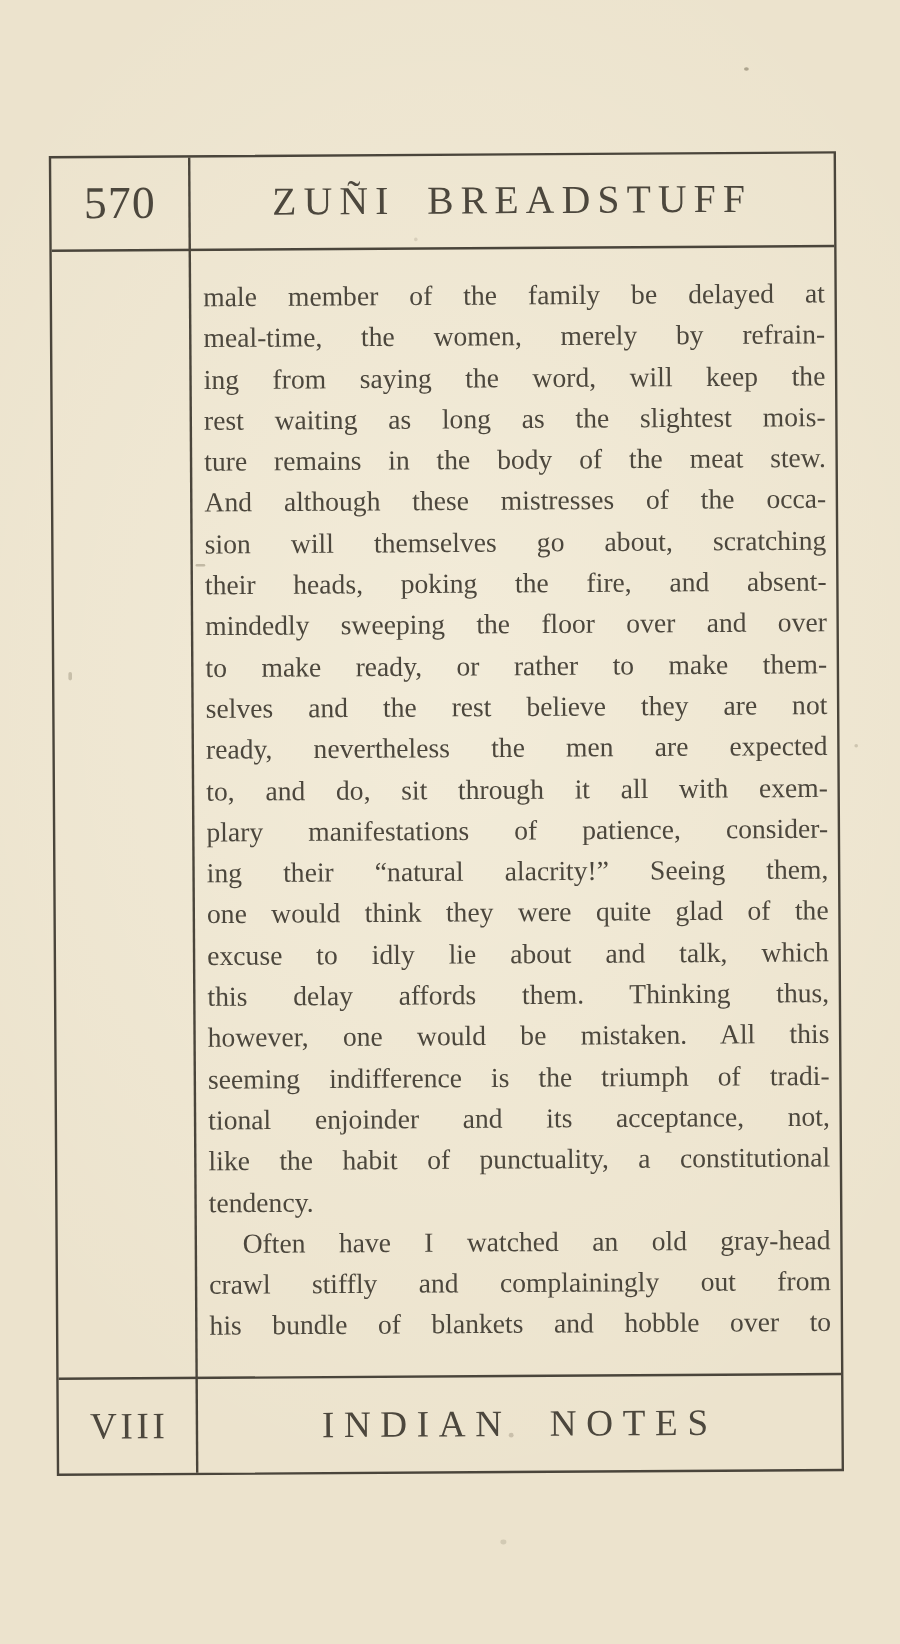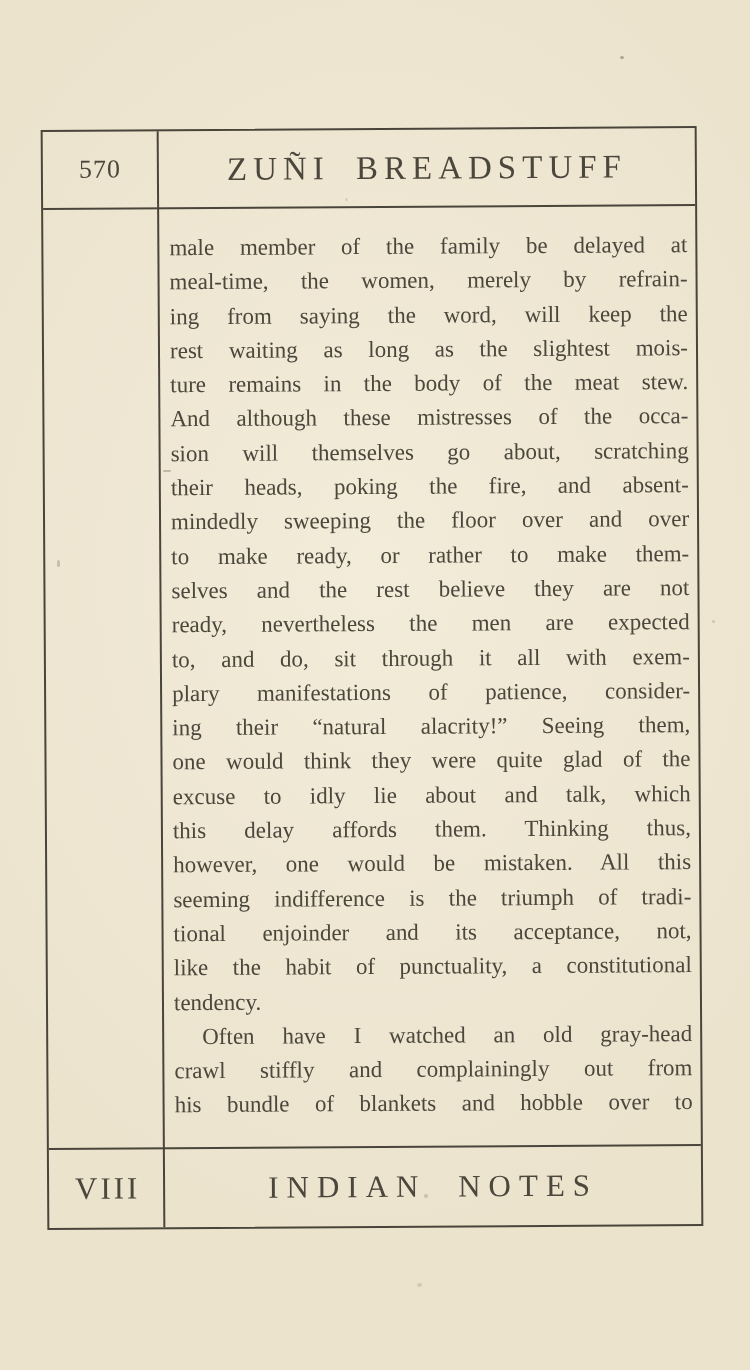--- a/index.html
+++ b/index.html
@@ -23,21 +23,21 @@
   }
   .vdivider{position:absolute;left:114px;top:0;width:2px;height:100%;background:var(--rule);}
   .hrule{position:absolute;left:0;right:0;height:2px;background:var(--rule);}
   .hrule.header{top:76px;}
   .hrule.footer{top:1016px;}
   .cell{position:absolute;display:flex;align-items:center;justify-content:center;}
   .cell.num-top{left:0;top:0;width:114px;height:76px;}
   .cell.title-top{left:116px;top:0;right:0;height:76px;}
   .cell.num-bottom{left:0;top:1018px;width:117px;height:78px;align-items:center;}
   .cell.title-bottom{left:116px;top:1018px;right:0;height:78px;}
-  .page-num{font-size:26px;letter-spacing:1px;}
+  .page-num{font-size:38px;letter-spacing:1px;}
   .running-title{font-size:33px;letter-spacing:6px;word-spacing:12px;white-space:nowrap;}
   .volume-num{font-size:31px;letter-spacing:3px;}
   .journal-title{font-size:31px;letter-spacing:8px;word-spacing:16px;white-space:nowrap;}
   .body-text{
     position:absolute;left:126px;top:100px;width:518px;
     font-size:23px;line-height:34.3px;
   }
   .line{
     text-align:justify;text-align-last:justify;
     white-space:nowrap;

